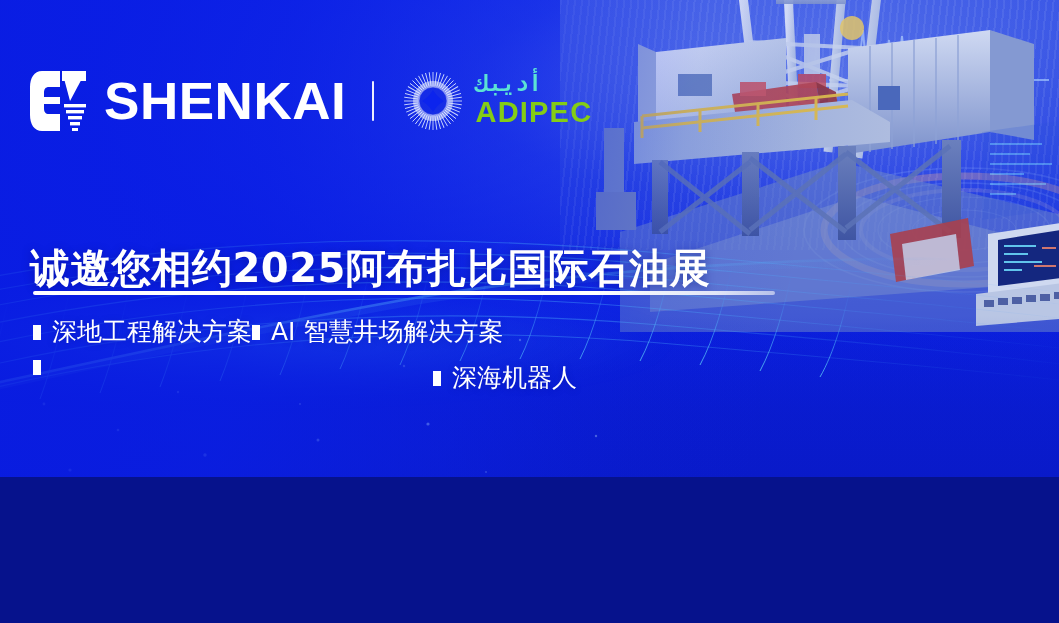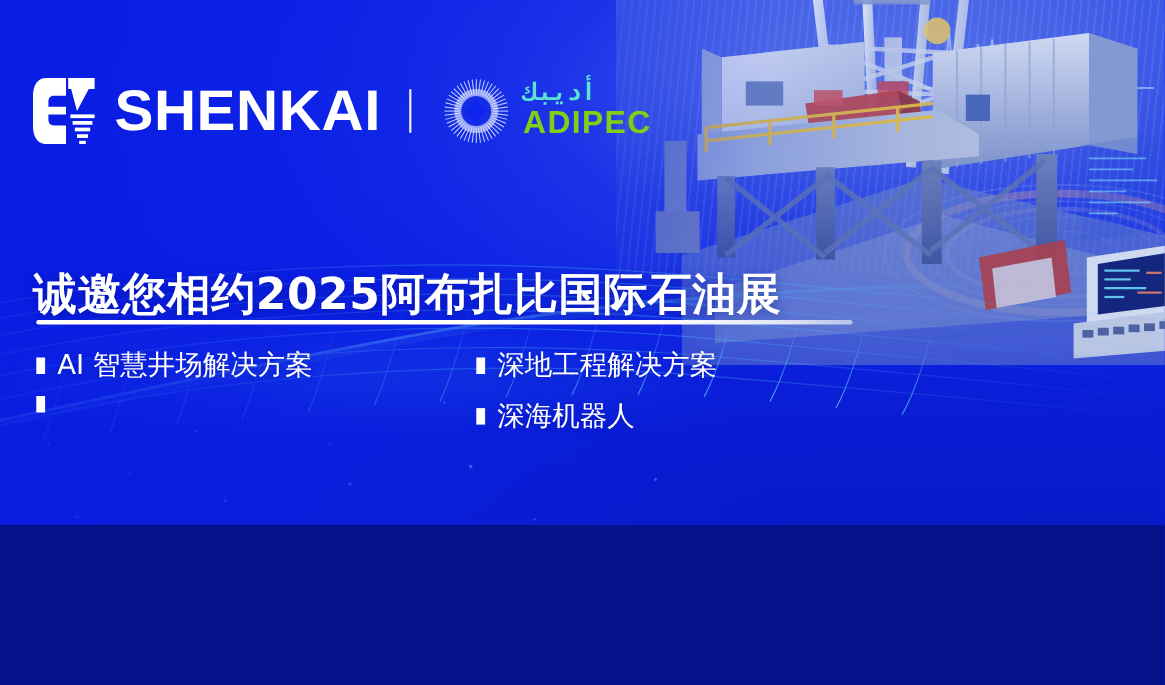--- a/index.html
+++ b/index.html
@@ -427,27 +427,27 @@
           <div class="adipec-en">ADIPEC</div>
         </div>
       </div>
     </div>
 
     <div class="headline">诚邀您相约2025阿布扎比国际石油展</div>
     <div class="rule"></div>
 
     <div class="bullets">
       <div class="brow">
+        <div class="bcol">
+          <span class="bullet-sq"></span>
+          <span class="btext">深地工程解决方案</span>
+        </div>
         <div class="bcol c1">
           <span class="bullet-sq"></span>
           <span class="btext">AI 智慧井场解决方案</span>
-        </div>
-        <div class="bcol">
-          <span class="bullet-sq"></span>
-          <span class="btext">深地工程解决方案</span>
         </div>
       </div>
       <div class="brow">
         <div class="bcol c1">
           <span class="bullet-sq"></span>
         </div>
         <div class="bcol">
           <span class="bullet-sq"></span>
           <span class="btext">深海机器人</span>
         </div>

